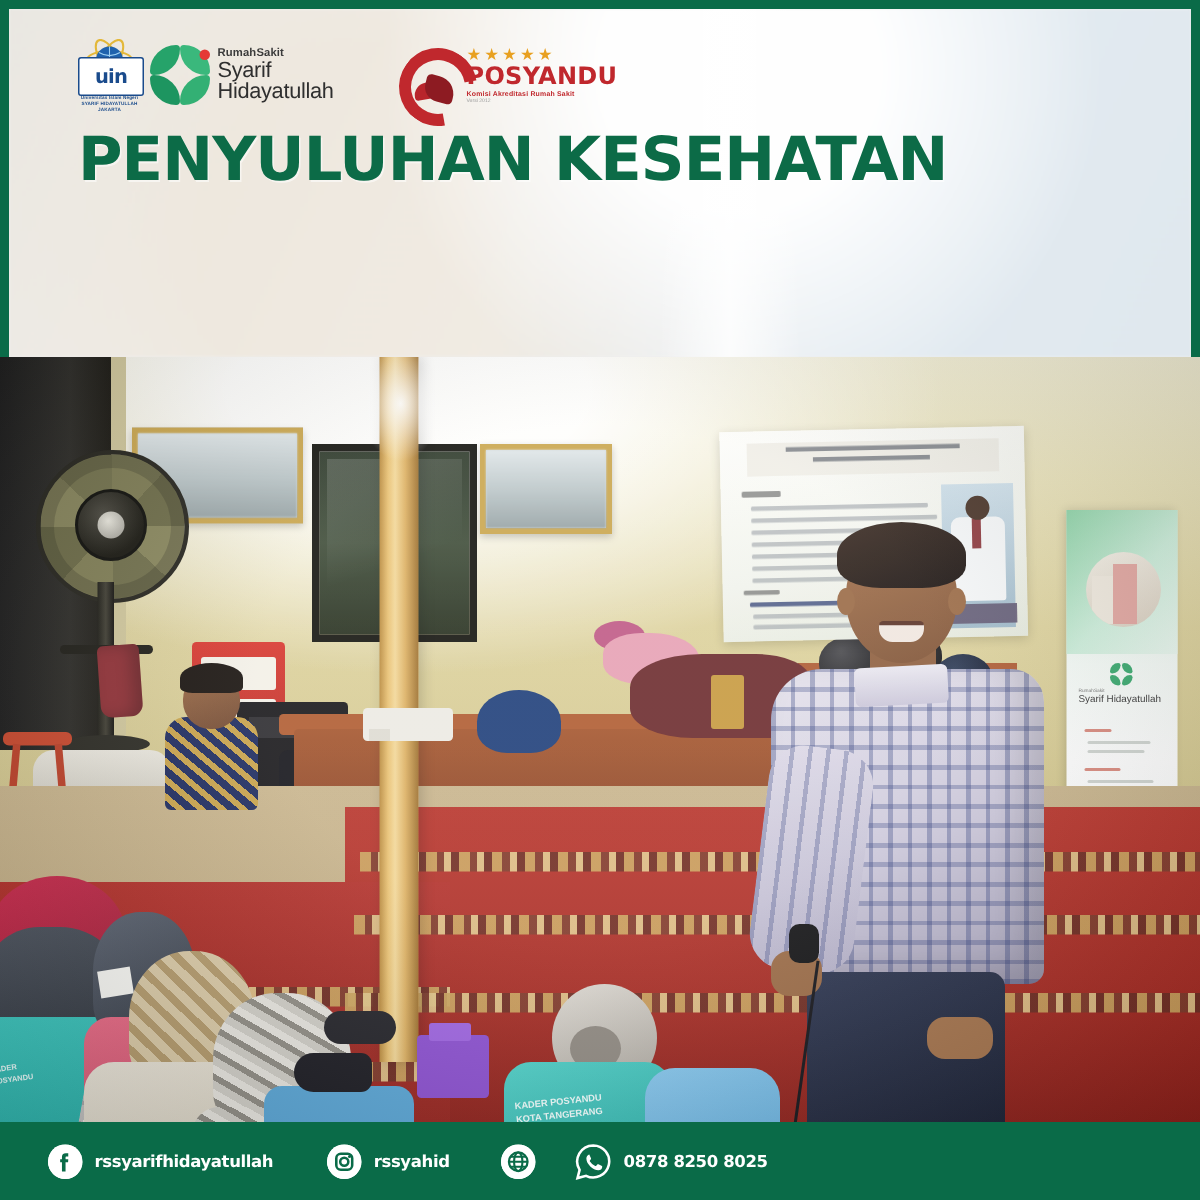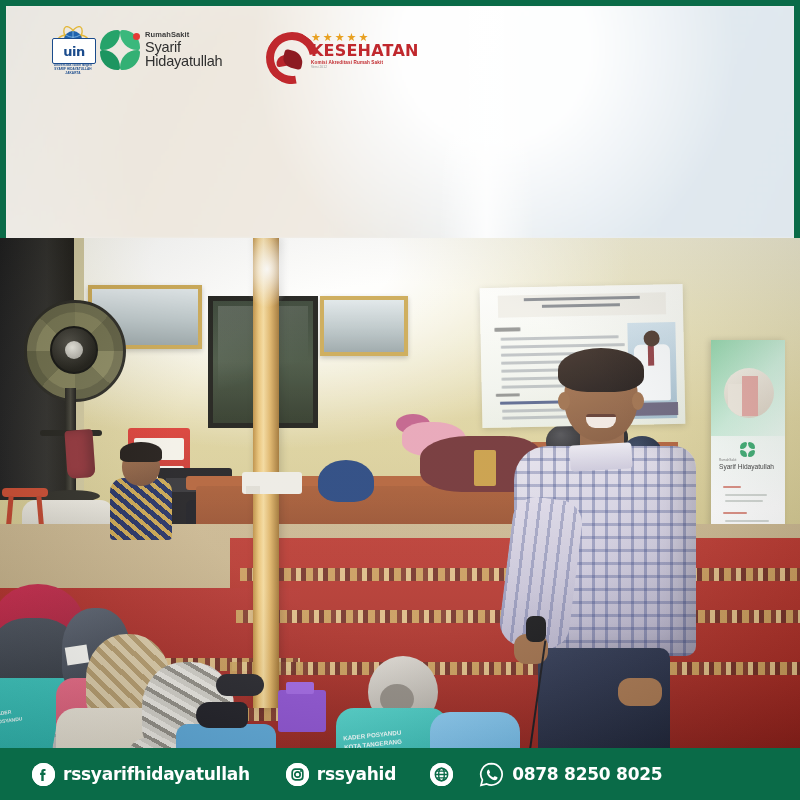--- a/index.html
+++ b/index.html
@@ -287,21 +287,21 @@
   .photo-shade{position:absolute;inset:0;pointer-events:none;
      background:radial-gradient(ellipse at 50% 42%,rgba(255,255,255,.10) 0 40%,rgba(0,0,0,.14) 100%);}
 
   
   .footer{position:absolute;left:0;bottom:0;width:800px;height:52px;background:#0a6b48;
      display:flex;align-items:center;}
   .fitem{display:flex;align-items:center;}
   .ficon{width:23px;height:23px;border-radius:50%;background:#fff;display:flex;align-items:center;
      justify-content:center;flex:0 0 23px;}
   .ficon svg{display:block;}
-  .flabel{color:#fff;font-family:"DejaVu Sans",sans-serif;font-weight:bold;font-size:17px;
+  .flabel{color:#fff;font-family:"DejaVu Sans",sans-serif;font-weight:bold;font-size:11px;
      margin-left:8px;letter-spacing:-.25px;white-space:nowrap;}
   .wa-icon{width:25px;height:25px;flex:0 0 25px;}
 </style>
 </head>
 <body>
 
 <div class="poster">
 
   <div class="header">
     <div class="header-bg"></div>
@@ -341,27 +341,28 @@
       </div>
 
       <div class="logo-par">
         <div class="par-q">
           <div class="par-ring"></div>
             <div class="par-tail2"></div>
             <div class="par-tail"></div>
         </div>
         <div class="par-txt">
           <div class="par-stars">★★★★★</div>
-          <div class="par-name">KESEHATAN</div>
+          <div class="par-name">POSYANDU</div>
           <div class="par-sub">Komisi Akreditasi Rumah Sakit</div>
           <div class="par-sub2">Versi 2012</div>
         </div>
       </div>
     </div>
 
+    <div class="title1">PENYULUHAN KESEHATAN</div>
   </div>
 
   <div class="photo">
     <div class="ph-wall"></div>
       <div class="ph-wallshade"></div>
     <div class="door"></div>
     <div class="door-edge"></div>
 
     <div class="frame fr1">
         <i></i>

